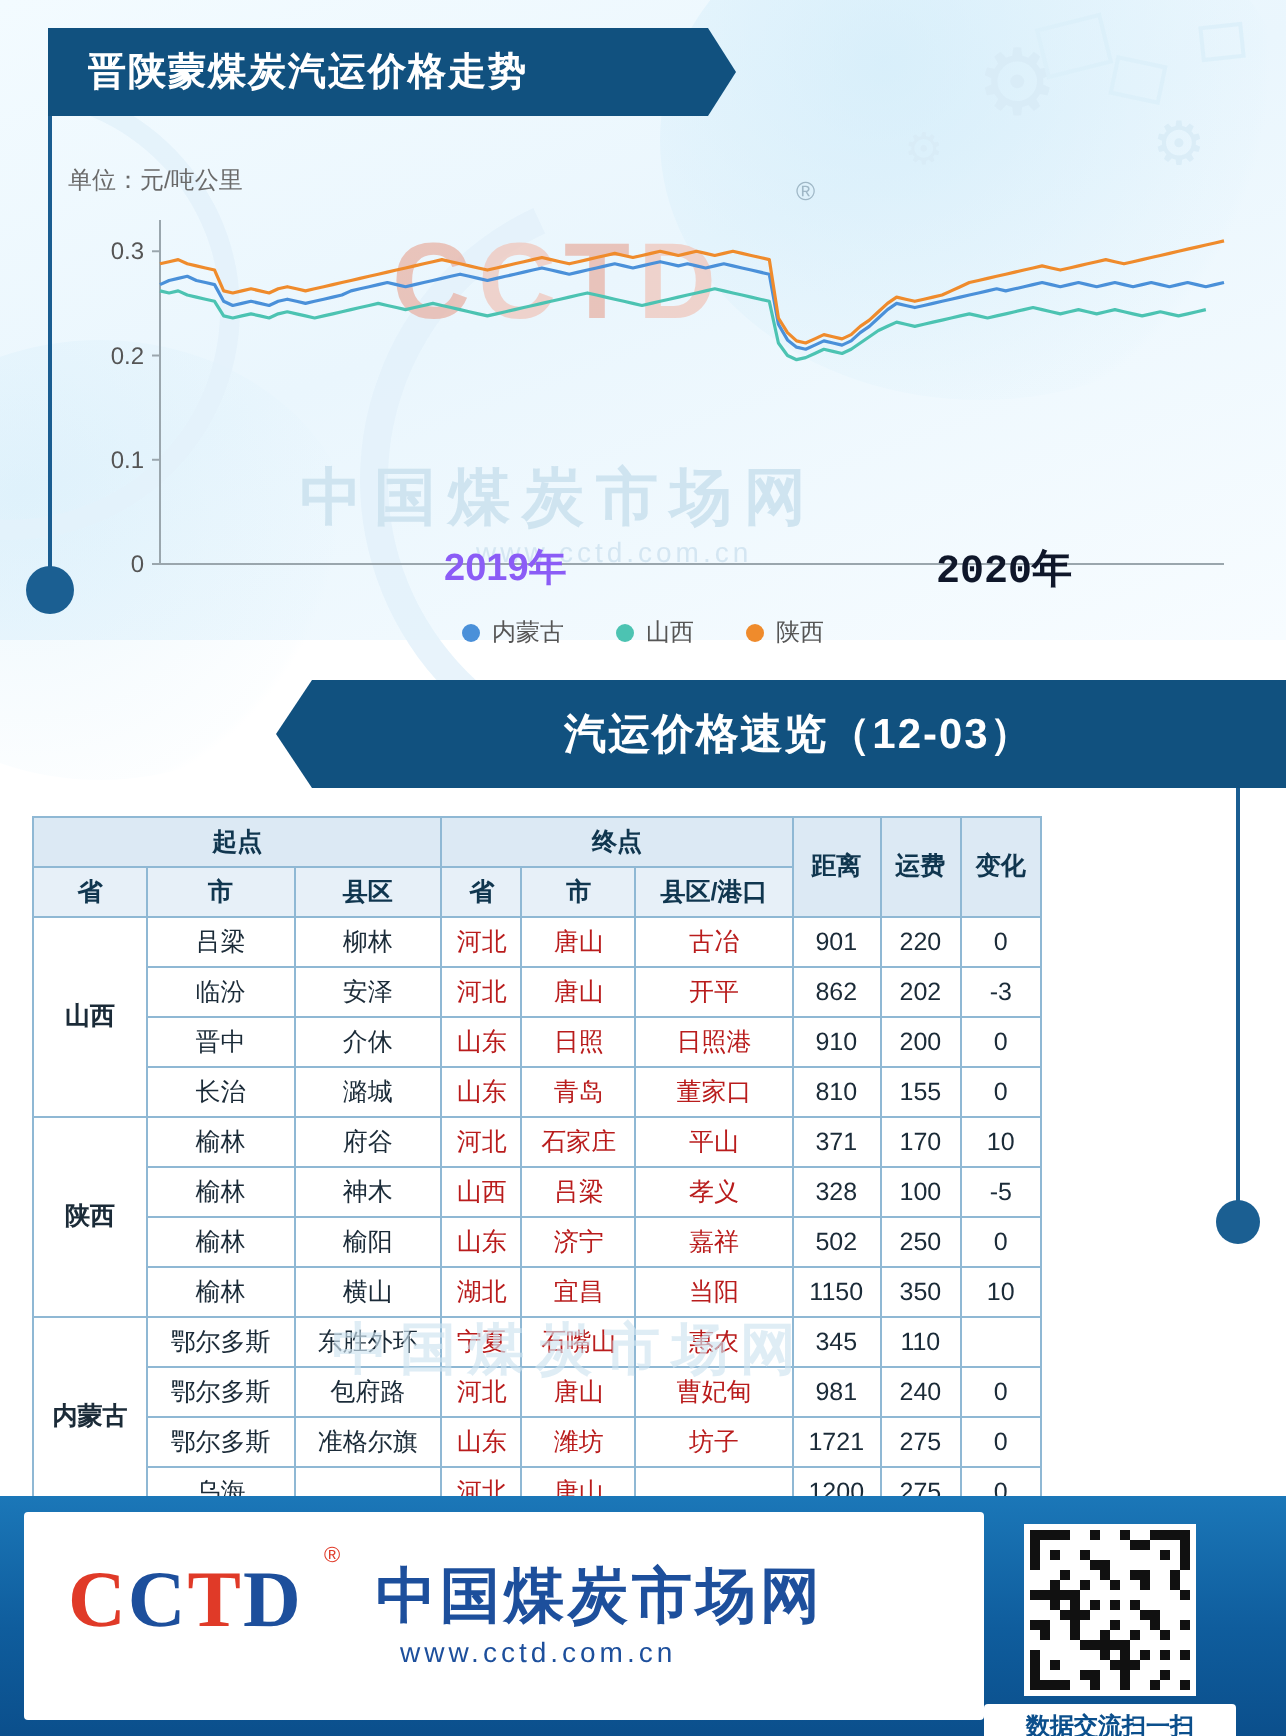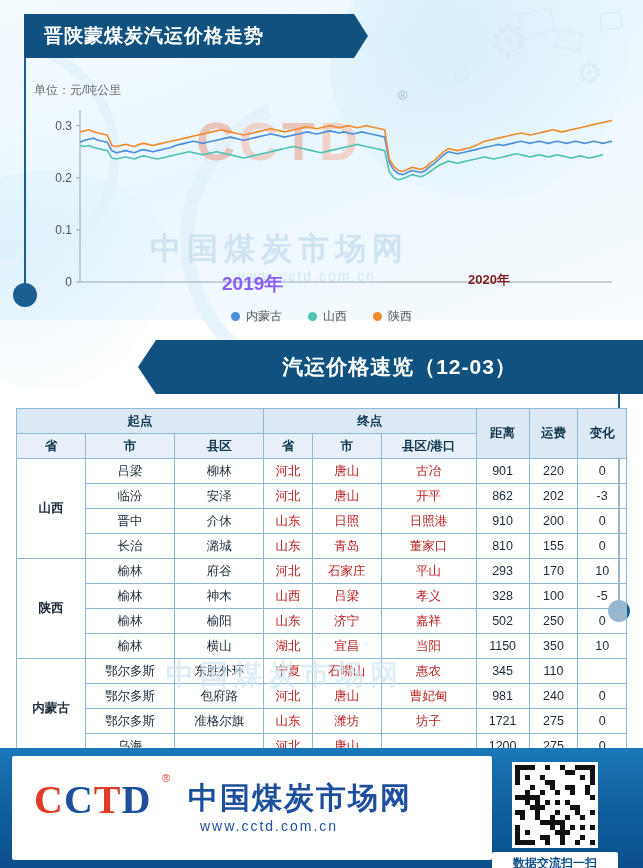--- a/index.html
+++ b/index.html
@@ -82,21 +82,21 @@
     position:absolute; left:398px; top:88px; font-size:13px; color:#9fb7c6;
   }
   .wm-cn {
     position:absolute; left:150px; top:228px; font-size:31px; font-weight:bold;
     color:#cfe4f0; letter-spacing:6px;
   }
   .wm-url {
     position:absolute; left:238px; top:268px; font-size:14px; color:#d4e6f2; letter-spacing:2px;
   }
   .year-l { position:absolute; left:222px; top:271px; font-size:19px; font-weight:bold; color:#8b5cf6; }
-  .year-r { position:absolute; left:468px; top:271px; font-size:13px; font-weight:bold; color:#7f1d1d; }
+  .year-r { position:absolute; left:468px; top:271px; font-size:20px; font-weight:bold; color:#0f172a;font-family:Liberation Mono, monospace; }
 
   .legend {
     position:absolute; left:0; top:308px; width:643px;
     display:flex; justify-content:center; gap:26px;
     font-size:12px; color:#555;
   }
   .legend .li { display:flex; align-items:center; gap:6px; }
   .legend .dot { width:9px; height:9px; border-radius:50%; display:inline-block; }
 
   
@@ -112,21 +112,21 @@
     border-top:27px solid transparent; border-bottom:27px solid transparent;
   }
   .rail2 { position:absolute; left:618px; top:394px; width:2px; height:208px; background:#1a5d91;}
   .rail2-dot { position:absolute; left:608px; top:600px; width:22px; height:22px; border-radius:50%; background:#1b5f92;}
 
   
   .table-zone {
     position:absolute; left:16px; top:408px; width:611px;
   }
   table {
-    border-collapse:collapse; width:611px; background:rgba(255,255,255,0.55);
+    border-collapse:collapse; width:505px; background:rgba(255,255,255,0.55);
   }
   th, td {
     border:1px solid #8fb8d4; font-size:12.5px; text-align:center;
     height:25px; color:#1b2b38; padding:0 2px; white-space:nowrap;
   }
   thead th { background:#dce9f4; font-weight:bold; color:#10364f; }
   thead tr.r2 th { background:#e7f0f8; font-weight:bold; }
   td.prov { font-weight:bold; background:rgba(255,255,255,0.35); }
   td.blue { color:#b91c1c; }
   .tbl-wm {
@@ -308,21 +308,21 @@
             <td>155</td>
             <td>0</td>
           </tr>
           <tr>
             <td class="prov" rowspan="4">陕西</td>
             <td>榆林</td>
             <td>府谷</td>
             <td class="blue">河北</td>
             <td class="blue">石家庄</td>
             <td class="blue">平山</td>
-            <td>293</td>
+            <td>371</td>
             <td>170</td>
             <td>10</td>
           </tr>
           <tr>
             <td>榆林</td>
             <td>神木</td>
             <td class="blue">山西</td>
             <td class="blue">吕梁</td>
             <td class="blue">孝义</td>
             <td>328</td>

